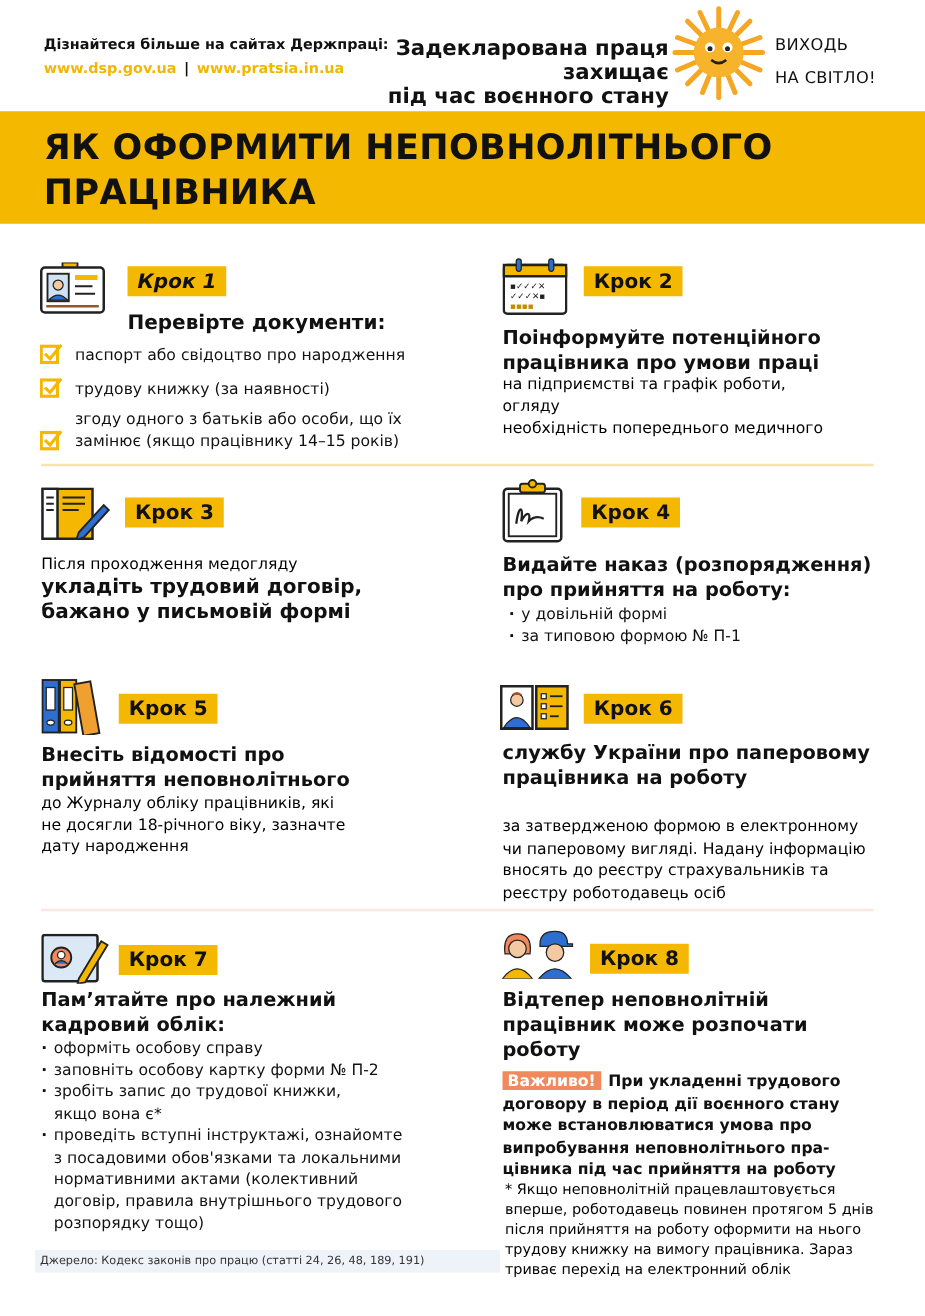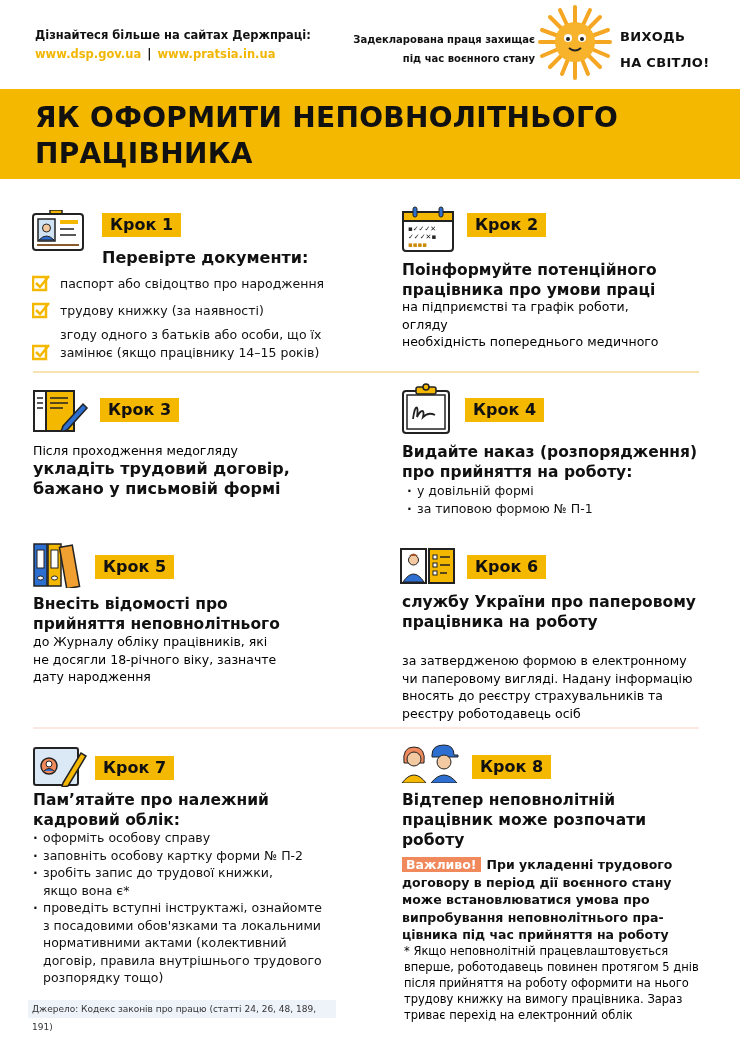--- a/index.html
+++ b/index.html
@@ -1,38 +1,38 @@
 <!DOCTYPE html>
 <html><head>
 <meta charset="utf-8">
 <style>
   * { box-sizing: border-box; margin: 0; padding: 0; }
   body { width: 740px; height: 1053px; background: #ffffff; font-family: "DejaVu Sans", sans-serif; color: #111; position: relative; overflow: hidden; }
   .abs { position: absolute; }
   .hdr-left { left: 35px; top: 26px; font-size: 11.5px; font-weight: bold; line-height: 19px; }
   .hdr-left .links { color: #f2b705; }
   .hdr-left .sep { color: #111; margin: 0 6px; }
-  .hdr-mid { left: 300px; top: 30px; width: 235px; text-align: right; font-size: 10px; font-weight: bold; line-height: 19px; }
+  .hdr-mid { left: 300px; top: 30px; width: 235px; text-align: right; font-size: 17px; font-weight: bold; line-height: 19px; }
   .sun { left: 530px; top: 2px; width: 90px; height: 80px; }
-  .hdr-right { left: 620px; top: 24px; font-size: 13px; font-weight: 700; line-height: 26px; letter-spacing: 0.3px; }
+  .hdr-right { left: 620px; top: 24px; font-size: 13px; font-weight: 400; line-height: 26px; letter-spacing: 0.3px; }
   .banner { left: 0; top: 89px; width: 740px; height: 90px; background: #f5b800; }
   .banner-title { left: 35px; top: 100px; font-size: 28px; font-weight: 900; line-height: 36px; color: #111; letter-spacing: 0.3px; }
   .krok { background: #f5b800; font-weight: bold; font-size: 16px; padding: 2px 8px; height: 24px; line-height: 20px; display: inline-block; }
   .step-head { font-weight: bold; font-size: 15.5px; line-height: 20px; color: #111; }
   .step-body { font-size: 12.5px; line-height: 17.5px; color: #000000; }
   .divider { height: 2px; background: #f8e3b0; }
   .check-row { display: flex; align-items: flex-end; margin-bottom: 7px; }
   .check-row svg { flex: 0 0 auto; margin-right: 10px; margin-top: 2px; }
   .check-row span { font-size: 12.5px; line-height: 17.5px; }
   .bullet-list { list-style: none; }
   .bullet-list li { font-size: 12.5px; line-height: 17.5px; padding-left: 12px; position: relative; }
   .bullet-list li::before { content: "·"; position: absolute; left: 2px; top: 0; font-weight: bold; }
   .important { background: #f08a5d; color: #fff; padding: 0 4px; margin-right: 6px; }
   .important-text { font-size: 12.5px; line-height: 17.5px; font-weight: bold; color: #111; }
-  .source { left: 28px; top: 1000px; width: 308px; height: 18px; background: #eef3fa; font-size: 9px; line-height: 18px; padding-left: 4px; color: #333; }
+  .source { left: 28px; top: 1000px; width: 372px; height: 18px; background: #eef3fa; font-size: 9px; line-height: 18px; padding-left: 4px; color: #333; }
 </style>
 </head>
 <body>
 
 <div class="abs hdr-left">
   <div>Дізнайтеся більше на сайтах Держпраці:</div>
   <div class="links">
     <span>www.dsp.gov.ua</span><span class="sep">|</span><span>www.pratsia.in.ua</span>
   </div>
 </div>
@@ -85,21 +85,21 @@
     <rect x="1" y="4" width="50" height="36" rx="3" fill="#fff" stroke="#222" stroke-width="2"></rect>
     <rect x="6" y="9" width="17" height="22" fill="#cfe3f5" stroke="#222" stroke-width="1.5"></rect>
     <circle cx="14.5" cy="18" r="4" fill="#f2c9a0" stroke="#222" stroke-width="1"></circle>
     <path d="M7 30 Q14.5 22 22 30 Z" fill="#2d6fd1" stroke="#222" stroke-width="1"></path>
     <rect x="28" y="10" width="18" height="4" fill="#f5b800"></rect>
     <line x1="28" y1="19" x2="42" y2="19" stroke="#222" stroke-width="1.5"></line>
     <line x1="28" y1="25" x2="44" y2="25" stroke="#222" stroke-width="1.5"></line>
     <line x1="5" y1="35" x2="47" y2="35" stroke="#8b5a2b" stroke-width="2"></line>
   </svg>
 </div>
-<div class="abs krok" style="left:102px; top:213px;">Крок 1</div>
+<div class="abs krok" style="left:102px; top:213px;font-style:italic;">Крок 1</div>
 <div class="abs step-head" style="left:102px; top:248px; font-size:16px;">Перевірте документи:</div>
 <div class="abs" style="left:32px; top:272px; width:320px;">
   <div class="check-row">
     <svg width="18" height="18" viewBox="0 0 18 18">
         <rect x="1" y="3" width="13" height="13" fill="none" stroke="#f5b800" stroke-width="2.5"></rect>
         <path d="M4 9 L8 13 L17 2" fill="none" stroke="#f5b800" stroke-width="2.5"></path>
       </svg>
     <span>паспорт або свідоцтво про народження</span>
   </div>
   <div class="check-row">

